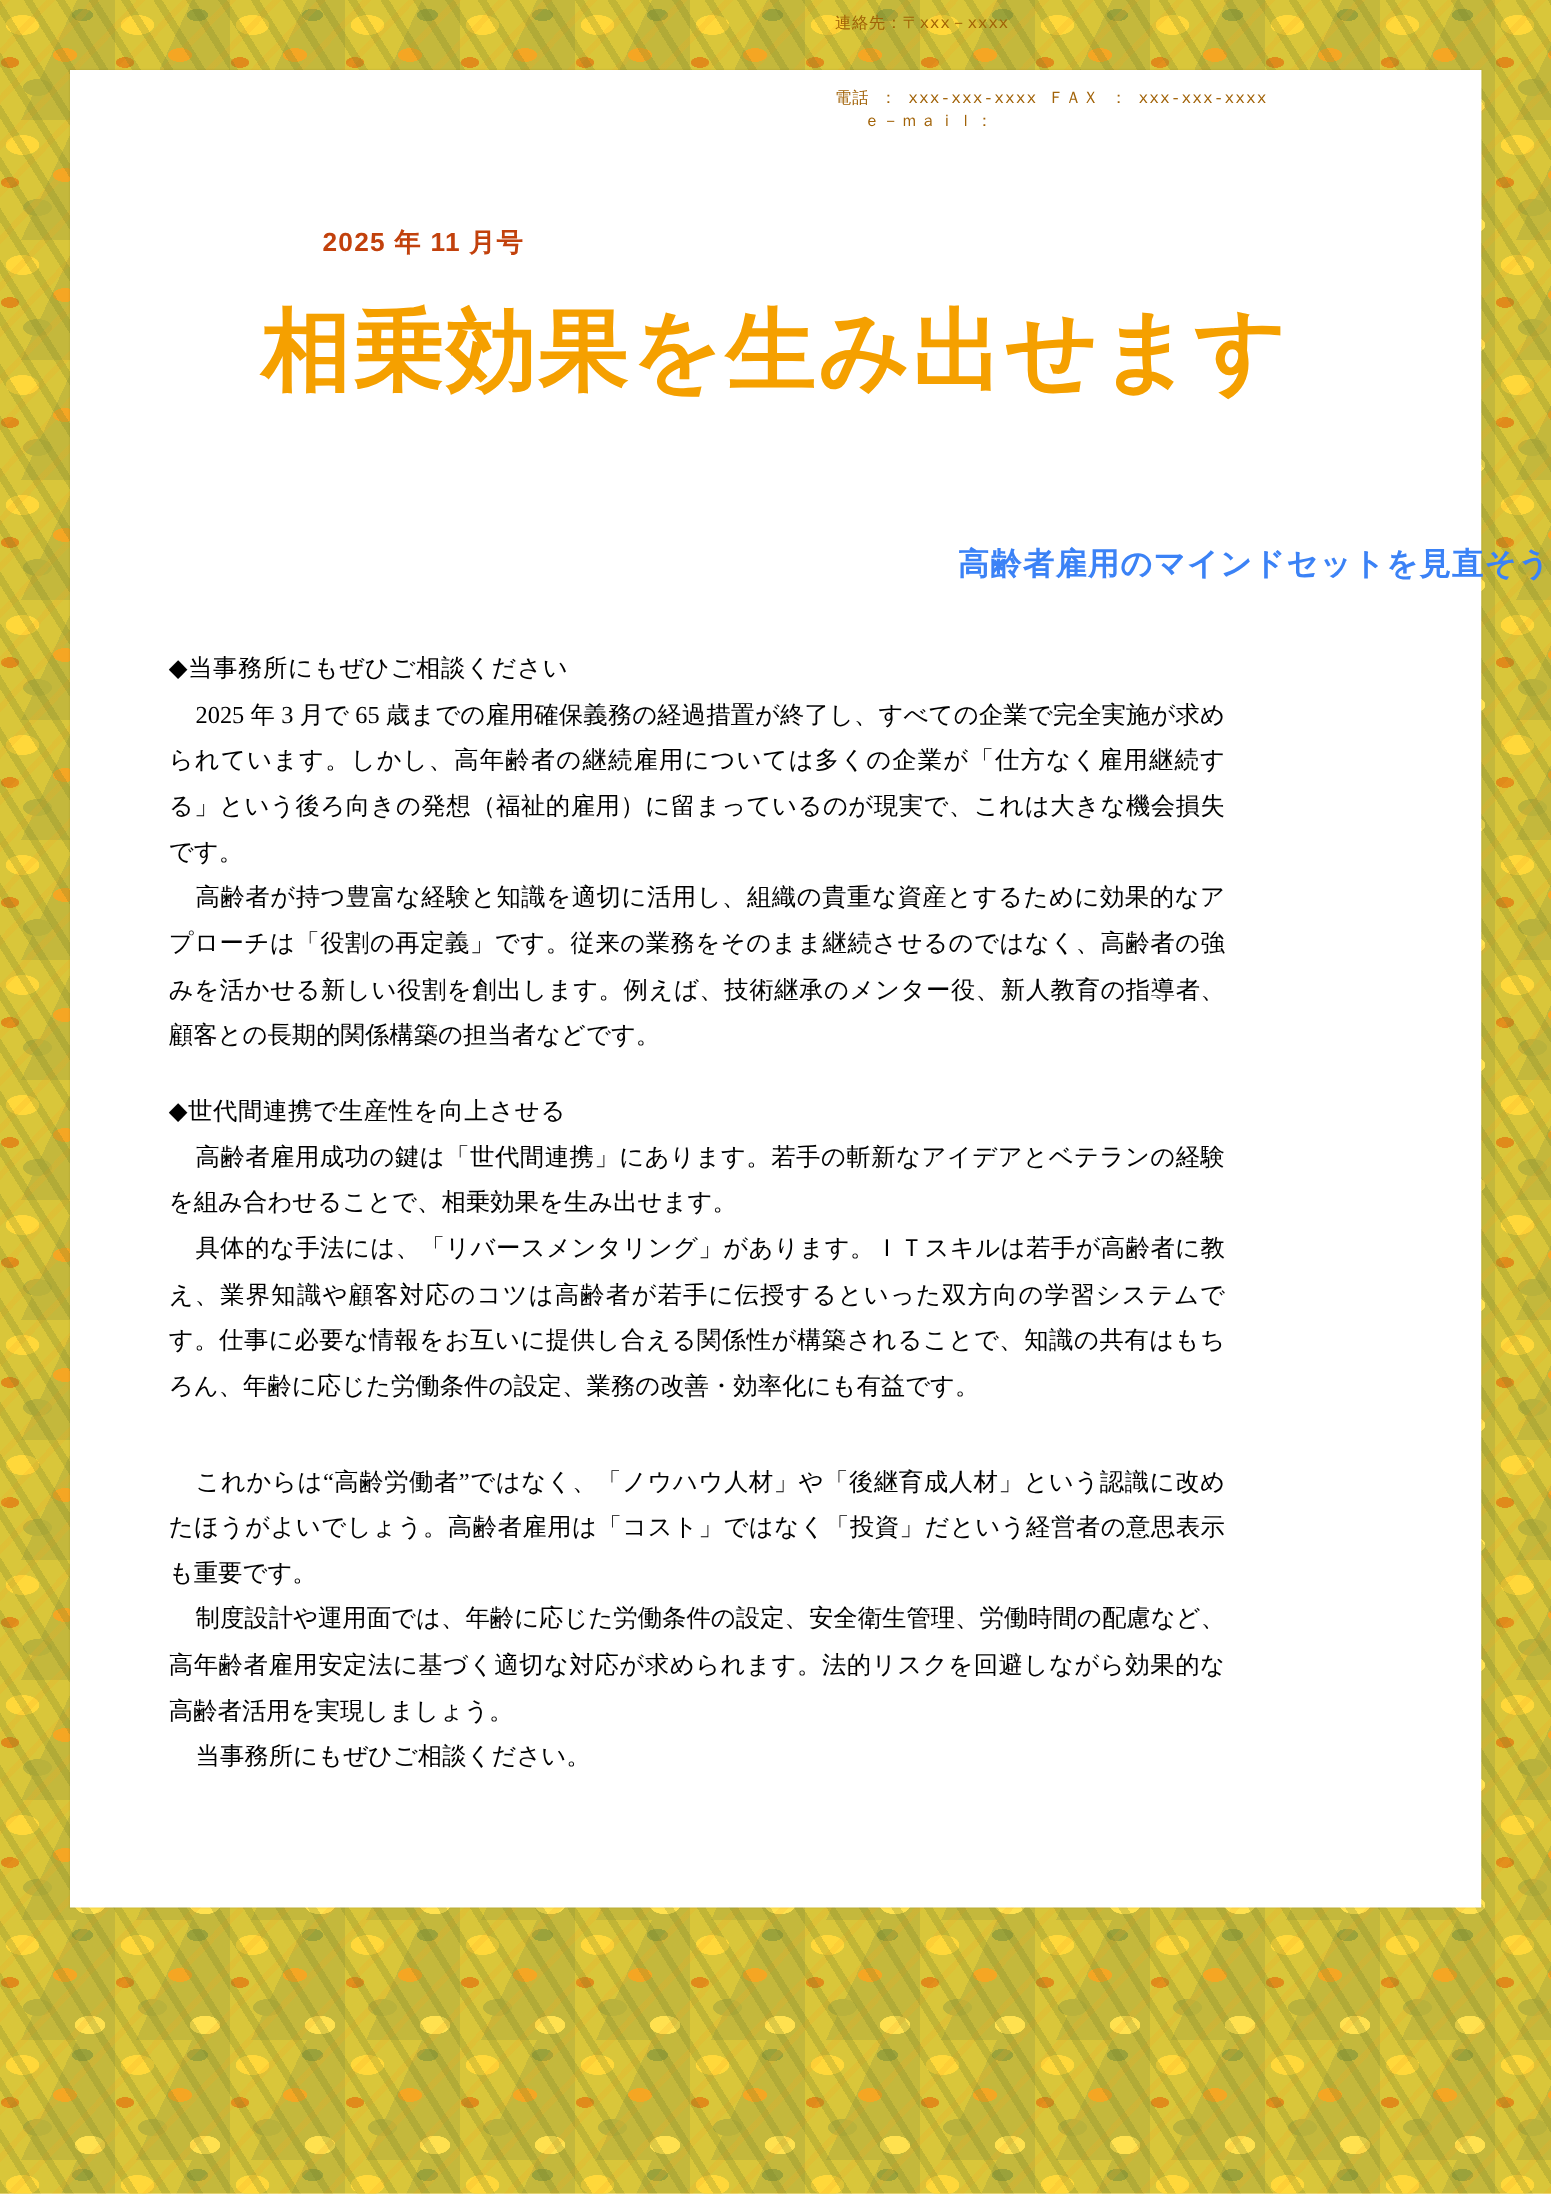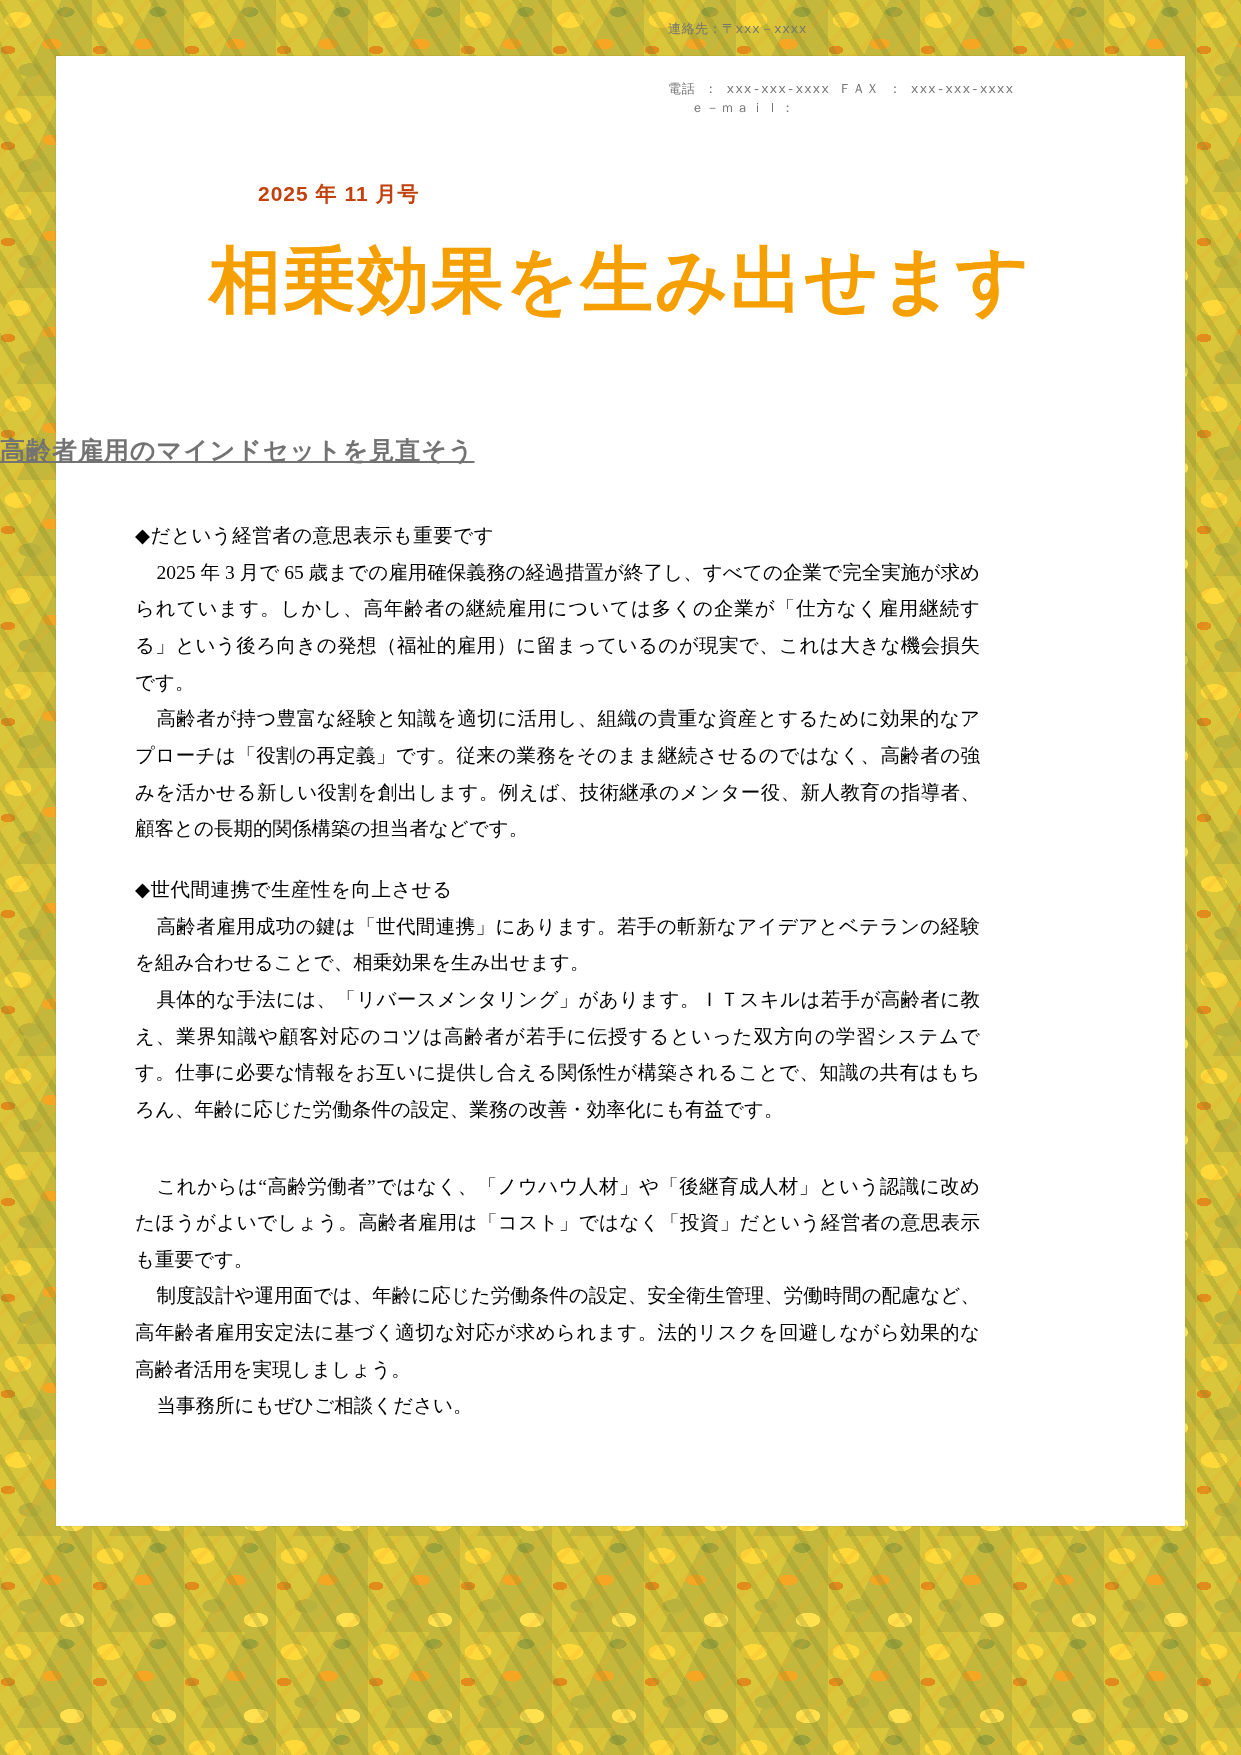--- a/index.html
+++ b/index.html
@@ -59,23 +59,23 @@
     top: 0;
     width: 429px;
     height: 128px;
     background: #ffffff;
   }
 
   
   .contact {
     position: absolute;
     left: 668px;
-    top: 20px;
+    top: 9px;
     width: 400px;
-    color: #737373;
+    color: #a16207;
     font-family: "Liberation Mono", "DejaVu Sans Mono", monospace;
     font-size: 13px;
     line-height: 1.5;
     letter-spacing: 0.5px;
   }
   .contact .line1 { margin-bottom: 40px; }
   .contact .line2 { letter-spacing: 0.8px; }
   .contact .line3 { letter-spacing: 2px; margin-left: 23px; }
 
   
@@ -104,27 +104,26 @@
     letter-spacing: 2px;
     line-height: 1.1;
   }
 
   
   .article-title {
     position: absolute;
     left: 0;
     top: 434px;
     width: 1241px;
-    text-align: left;
-    color: #737373;
+    text-align: right;
+    color: #3b82f6;
     font-family: "DejaVu Sans", "Liberation Sans", sans-serif;
     font-weight: bold;
     font-size: 25px;
     letter-spacing: 1px;
-    text-decoration: underline;
   }
 
   .body-area {
     position: absolute;
     left: 135px;
     top: 518px;
     width: 845px;
     color: #000000;
     font-size: 19.5px;
     line-height: 1.88;
@@ -160,21 +159,21 @@
   </div>
 
   <div class="issue-date">2025 年 11 月号</div>
 
   <div class="masthead">相乗効果を生み出せます</div>
 
   <div class="article-title">高齢者雇用のマインドセットを見直そう</div>
 
   <div class="body-area">
 
-    <p class="heading-bullet">◆だという経営者の意思表示も重要です</p>
+    <p class="heading-bullet">◆当事務所にもぜひご相談ください</p>
     <p class="p-indent">2025 年 3 月で 65 歳までの雇用確保義務の経過措置が終了し、すべての企業で完全実施が求められています。しかし、高年齢者の継続雇用については多くの企業が「仕方なく雇用継続する」という後ろ向きの発想（福祉的雇用）に留まっているのが現実で、これは大きな機会損失です。</p>
     <p class="p-indent">高齢者が持つ豊富な経験と知識を適切に活用し、組織の貴重な資産とするために効果的なアプローチは「役割の再定義」です。従来の業務をそのまま継続させるのではなく、高齢者の強みを活かせる新しい役割を創出します。例えば、技術継承のメンター役、新人教育の指導者、顧客との長期的関係構築の担当者などです。</p>
 
     <div class="spacer-sm"></div>
 
     <p class="heading-bullet">◆世代間連携で生産性を向上させる</p>
     <p class="p-indent">高齢者雇用成功の鍵は「世代間連携」にあります。若手の斬新なアイデアとベテランの経験を組み合わせることで、相乗効果を生み出せます。</p>
     <p class="p-indent">具体的な手法には、「リバースメンタリング」があります。ＩＴスキルは若手が高齢者に教え、業界知識や顧客対応のコツは高齢者が若手に伝授するといった双方向の学習システムです。仕事に必要な情報をお互いに提供し合える関係性が構築されることで、知識の共有はもちろん、年齢に応じた労働条件の設定、業務の改善・効率化にも有益です。</p>
 
     <div class="spacer-md"></div>

